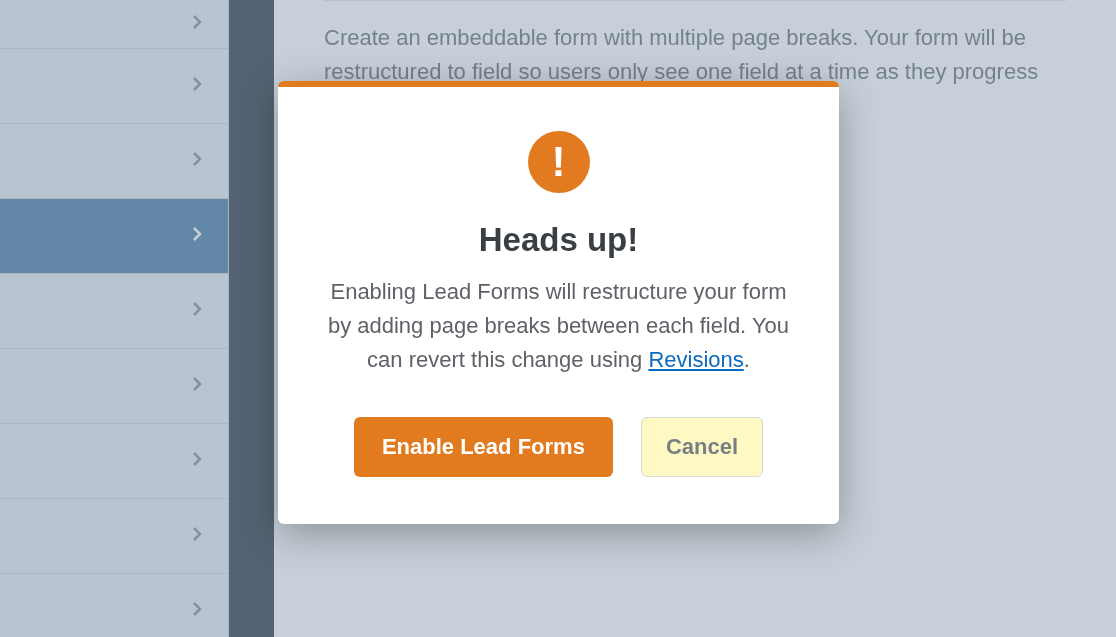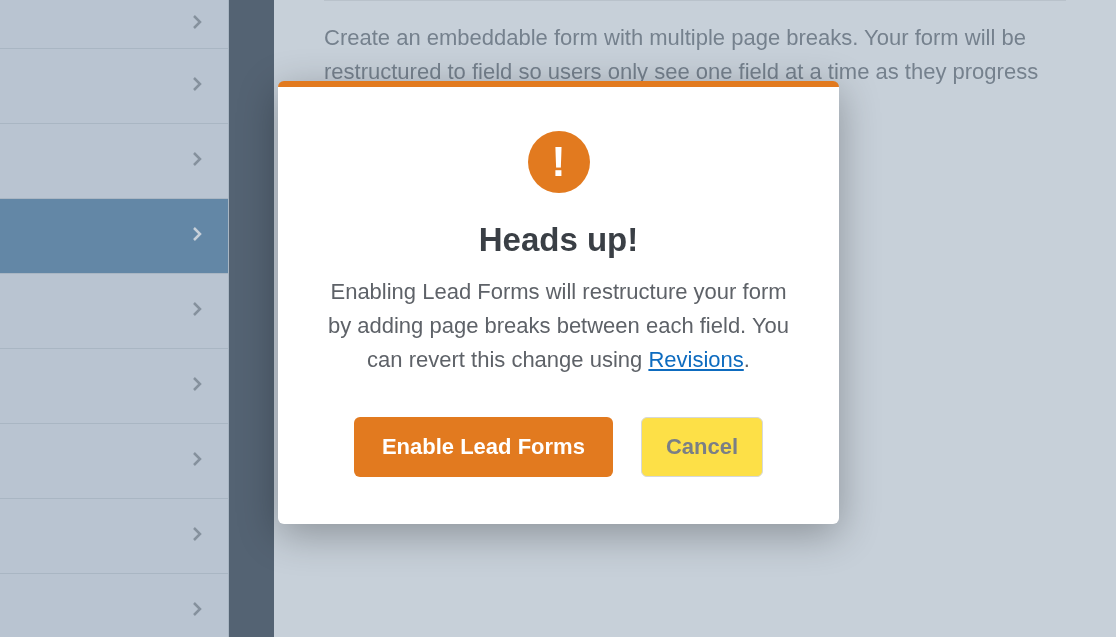--- a/index.html
+++ b/index.html
@@ -22,21 +22,21 @@
     .desc { color:#6a6f76; font-size:22px; line-height:1.55; }
 
     .modal { position:absolute; top:81px; left:278px; width:561px; background:#fff; border-top:6px solid #e27a1f; border-radius:6px; box-shadow:0 10px 40px rgba(0,0,0,0.3); z-index:10; padding:44px 44px 47px; text-align:center; }
     .warn-icon { width:62px; height:62px; border-radius:50%; background:#e27a1f; display:flex; align-items:center; justify-content:center; margin:0 auto 28px; color:#fff; font-size:42px; font-weight:700; }
     .modal h2 { color:#3a3f45; font-size:33px; font-weight:700; margin-bottom:16px; }
     .modal p { color:#5e6268; font-size:22px; line-height:1.55; margin-bottom:40px; }
     .modal p a { color:#0d6bbf; text-decoration:underline; }
     .btns { display:flex; justify-content:center; gap:28px; }
     .btn { font-size:22px; font-weight:600; padding:17px 28px; border-radius:6px; cursor:pointer; border:none; }
     .btn-primary { background:#e27a1f; color:#fff; }
-    .btn-cancel { background:#fde047; color:#7a7f86; border:1px solid #d6d8da; padding:7px 24px; }
+    .btn-cancel { background:#fef9c3; color:#7a7f86; border:1px solid #d6d8da; padding:7px 24px; }
   </style>
 </head>
 <body>
 
 <div class="bg">
   <div class="sidebar">
     <div class="sidebar-item first">
         <span class="chev"><svg width="10" height="16" viewBox="0 0 10 16" fill="none" stroke-width="2.5">
             <polyline points="2,2 8,8 2,14"></polyline>
           </svg></span>

